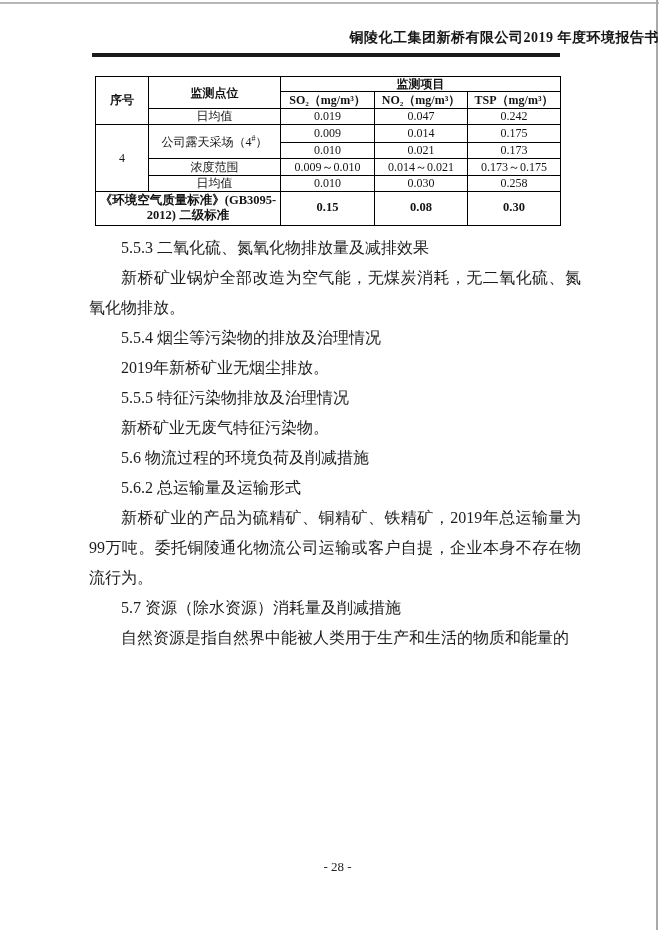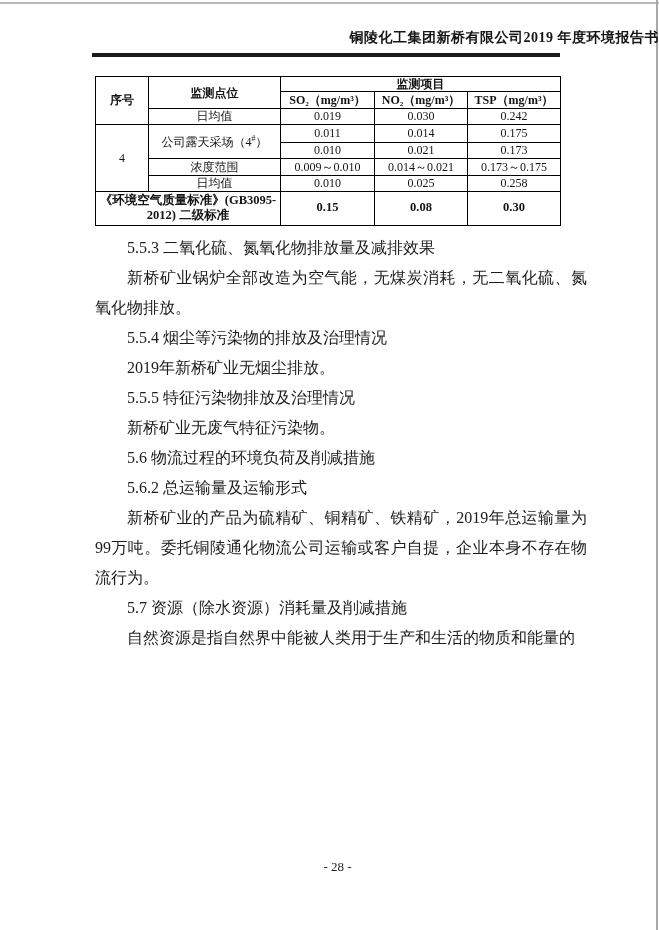--- a/index.html
+++ b/index.html
@@ -33,21 +33,21 @@
   .monitor th, .monitor td {
     border:1px solid #000; text-align:center; vertical-align:middle;
     padding:0 2px; line-height:1.2; overflow:hidden;
   }
   .monitor th { font-weight:bold; }
   .monitor td { font-weight:normal;margin-left:25px; }
   .monitor .std-row td { font-weight:bold; font-size:12.5px; line-height:1.25; }
   .monitor sup { font-size:8px; vertical-align:super; }
 
   main.body-text {
-    position:absolute; left:95px; top:233px; width:492px;
+    position:absolute; left:89px; top:233px; width:492px;
     font-size:16px; line-height:30px; text-align:justify;
     color:#1c1c1c;
   }
   main.body-text p { margin:0; text-indent:32px; }
 
   .page-footer {
     position:absolute; top:859px; left:8px; width:100%;
     text-align:center; font-size:13px; color:#222;
   }
 </style>
@@ -77,45 +77,45 @@
         <th colspan="3">监测项目</th>
       </tr>
       <tr style="height:17px">
         <th>SO₂（mg/m³）</th>
         <th>NO₂（mg/m³）</th>
         <th>TSP（mg/m³）</th>
       </tr>
       <tr style="height:15px">
         <td>日均值</td>
         <td>0.019</td>
-        <td>0.030</td>
+        <td>0.047</td>
         <td>0.242</td>
       </tr>
       <tr style="height:18px">
         <td rowspan="4">4</td>
         <td rowspan="2"><span>公司露天采场（4</span><sup>#</sup><span>）</span></td>
-        <td>0.011</td>
+        <td>0.009</td>
         <td>0.014</td>
         <td>0.175</td>
       </tr>
       <tr style="height:16px">
         <td>0.010</td>
         <td>0.021</td>
         <td>0.173</td>
       </tr>
       <tr style="height:17px">
         <td>浓度范围</td>
         <td>0.009～0.010</td>
         <td>0.014～0.021</td>
         <td>0.173～0.175</td>
       </tr>
       <tr style="height:16px">
         <td>日均值</td>
         <td>0.010</td>
-        <td>0.025</td>
+        <td>0.030</td>
         <td>0.258</td>
       </tr>
       <tr style="height:34px" class="std-row">
         <td colspan="2">《环境空气质量标准》(GB3095-2012) 二级标准</td>
         <td>0.15</td>
         <td>0.08</td>
         <td>0.30</td>
       </tr>
     </tbody>
   </table>

